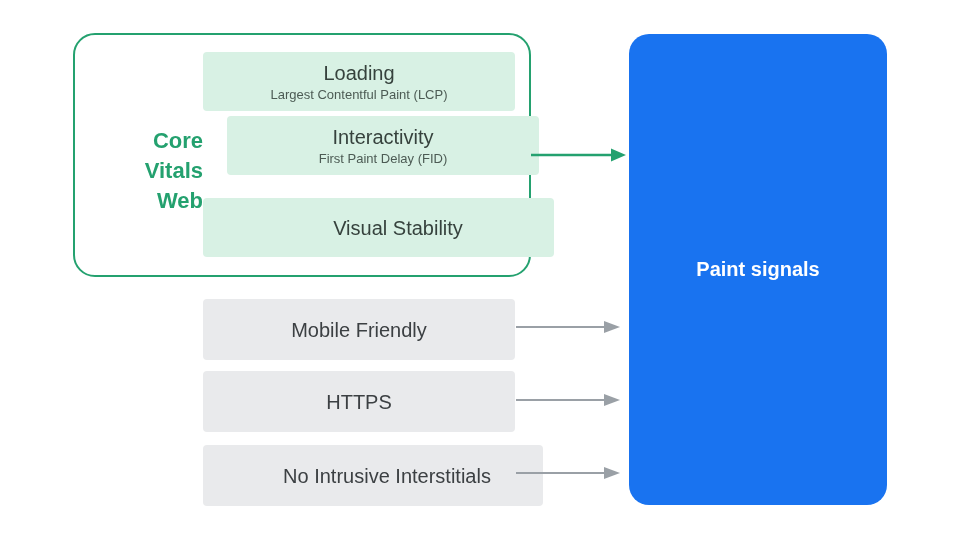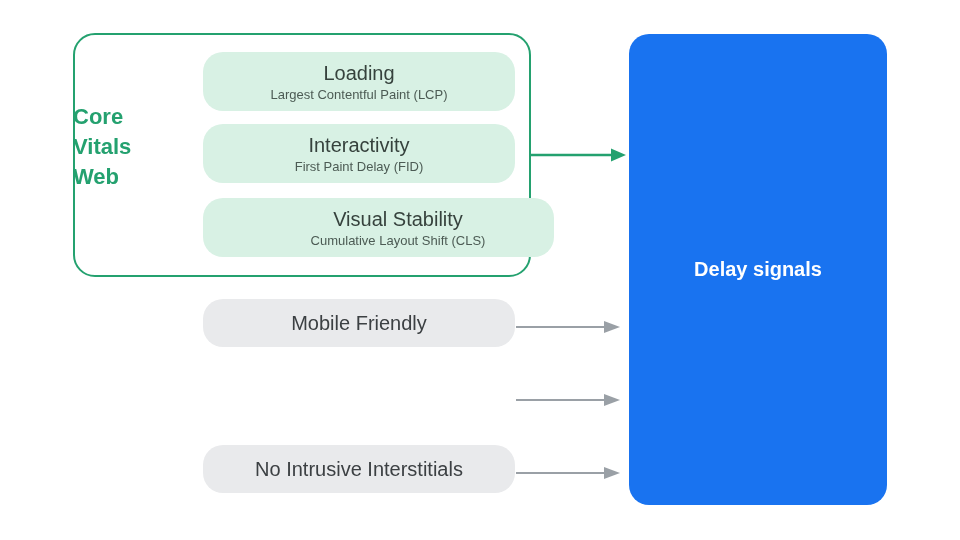--- a/index.html
+++ b/index.html
@@ -17,36 +17,36 @@
   .canvas{
     position:relative;width:960px;height:540px;overflow:hidden;background:#fff;
     font-family:"Liberation Sans","DejaVu Sans",sans-serif;
   }
   .cwv-box{
     position:absolute;left:73px;top:33px;width:458px;height:244px;
     box-sizing:border-box;border:2px solid var(--accent-green);
     border-radius:22px;background:#fff;
   }
   .cwv-label{
-    position:absolute;left:73px;top:102px;width:130px;
-    text-align:left;color:var(--accent-green);
+    position:absolute;left:73px;top:126px;width:130px;
+    text-align:right;color:var(--accent-green);
     font-size:22px;line-height:30px;font-weight:bold;
   }
   .pill{
-    position:absolute;left:203px;width:312px;border-radius:20px;
+    position:absolute;left:203px;width:312px;border-radius:4px;
     display:flex;flex-direction:column;align-items:center;justify-content:center;
     text-align:center;
   }
   .pill.green{background:var(--green-pill-fill);height:59px;}
-  .pill.gray{background:var(--gray-pill-fill);height:48px;}
+  .pill.gray{background:var(--gray-pill-fill);height:61px;}
   .pill-title{font-size:20px;line-height:24px;font-weight:500;color:var(--pill-title-text);}
   .pill-subtitle{font-size:13px;line-height:17px;color:var(--pill-subtitle-text);margin-top:1px;text-align:right;}
   .gray-label{font-size:20px;line-height:24px;font-weight:500;color:var(--gray-pill-text);}
-  .pill.g1{top:52px;} .pill.g2{top:124px;} .pill.g3{top:198px;padding-left:39px;}
-  .pill.s1{top:299px;} .pill.s2{top:371px;} .pill.s3{top:445px;}
+  .pill.g1{top:52px;} .pill.g2{top:116px;margin-left:24px;} .pill.g3{top:198px;padding-left:39px;}
+  .pill.s1{top:299px;} .pill.s2{top:371px;} .pill.s3{top:445px;padding-left:28px;}
   .blue-panel{
     position:absolute;left:629px;top:34px;width:258px;height:471px;
     background:var(--blue-panel-fill);border-radius:20px;
     display:flex;align-items:center;justify-content:center;
   }
   .blue-panel-text{
     color:var(--panel-text);font-size:20px;line-height:27px;font-weight:bold;text-align:center;
   }
   .arrow{position:absolute;display:block;}
   .arrow.green-arrow{left:530px;top:145px;}
@@ -76,27 +76,29 @@
     <div class="pill-subtitle">Largest Contentful Paint (LCP)</div>
   </div>
 
   <div class="pill green g2">
     <div class="pill-title">Interactivity</div>
     <div class="pill-subtitle">First Paint Delay (FID)</div>
   </div>
 
   <div class="pill green g3">
     <div class="pill-title">Visual Stability</div>
-    <div class="pill-subtitle">Cumulative Layout Shift (CLS)</div>
   </div>
 
   <div class="pill gray s1">
     <div class="gray-label">Mobile Friendly</div>
   </div>
 
+  <div class="pill gray s2">
+    <div class="gray-label">HTTPS</div>
+  </div>
 
   <div class="pill gray s3">
     <div class="gray-label">No Intrusive Interstitials</div>
   </div>
 
   <svg class="arrow green-arrow" width="97" height="20" viewBox="0 0 97 20">
     <line class="shaft-green" x1="1" y1="10" x2="83" y2="10"></line>
     <polygon class="head-green" points="81,3.5 96,10 81,16.5"></polygon>
   </svg>
 
@@ -110,17 +112,17 @@
     <polygon class="head-gray" points="88,4 104,10 88,16"></polygon>
   </svg>
 
   <svg class="arrow gray-a3" width="105" height="20" viewBox="0 0 105 20">
     <line class="shaft-gray" x1="0" y1="10" x2="90" y2="10"></line>
     <polygon class="head-gray" points="88,4 104,10 88,16"></polygon>
   </svg>
 
   <div class="blue-panel">
     <div class="blue-panel-text">
-      <div>Delay signals</div>
+      <div>Paint signals</div>
     </div>
   </div>
 
 </div>
 
 </body></html>

